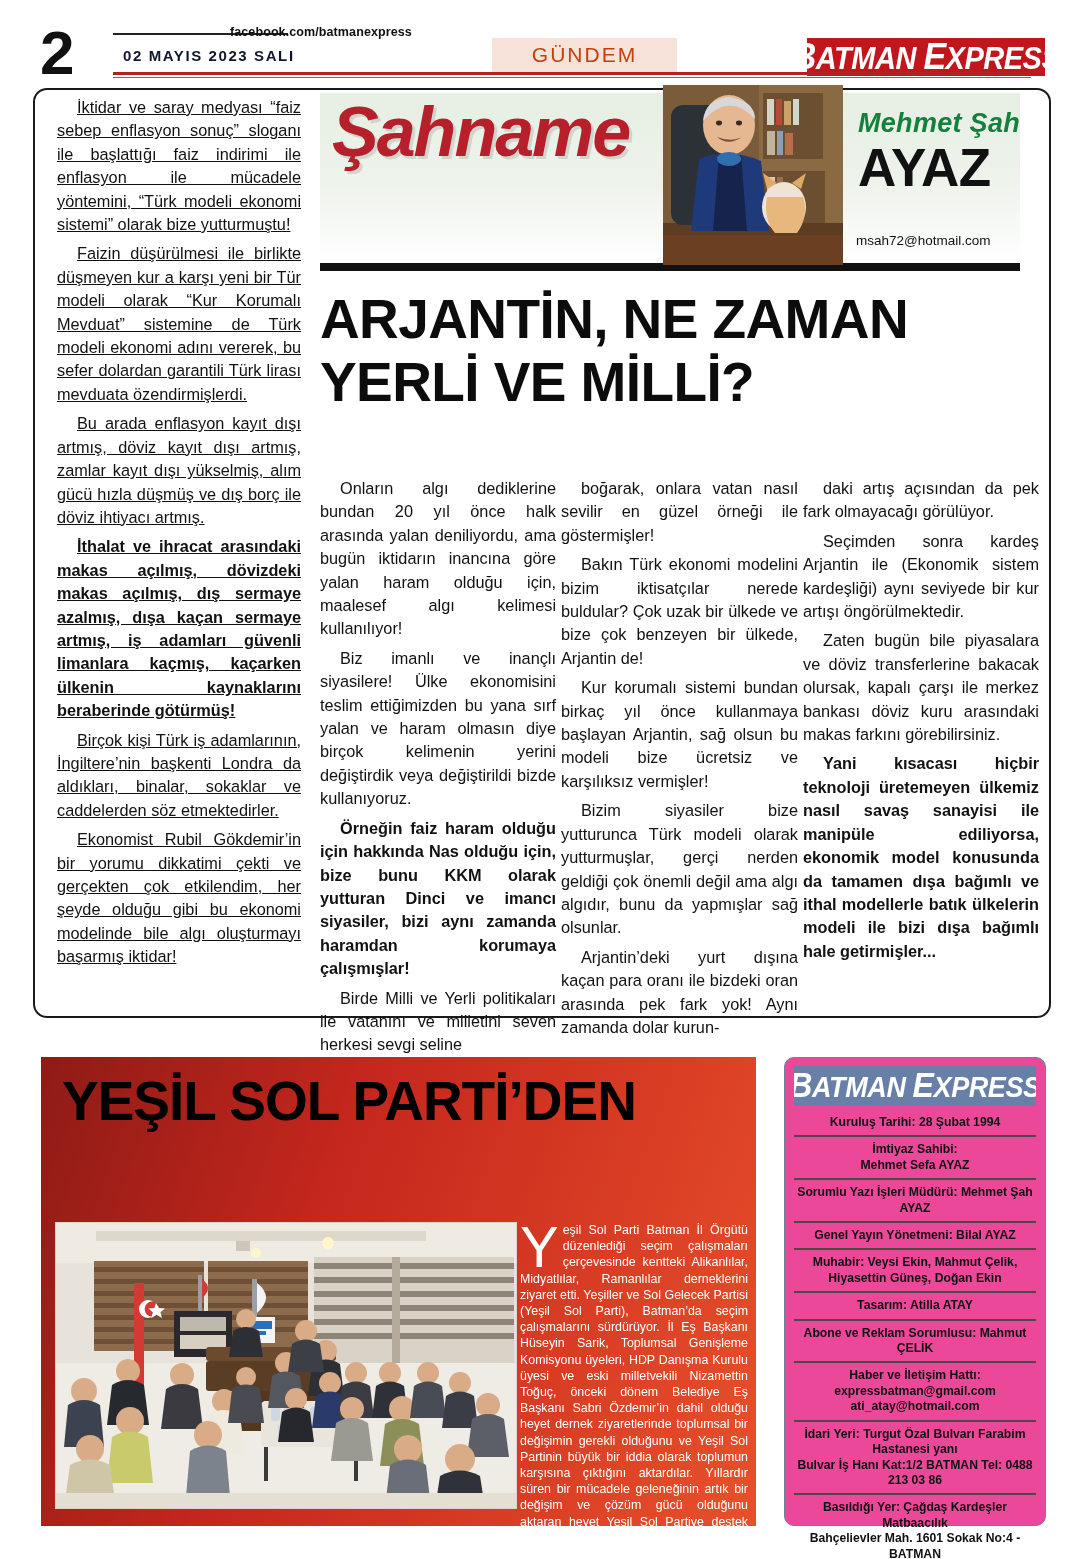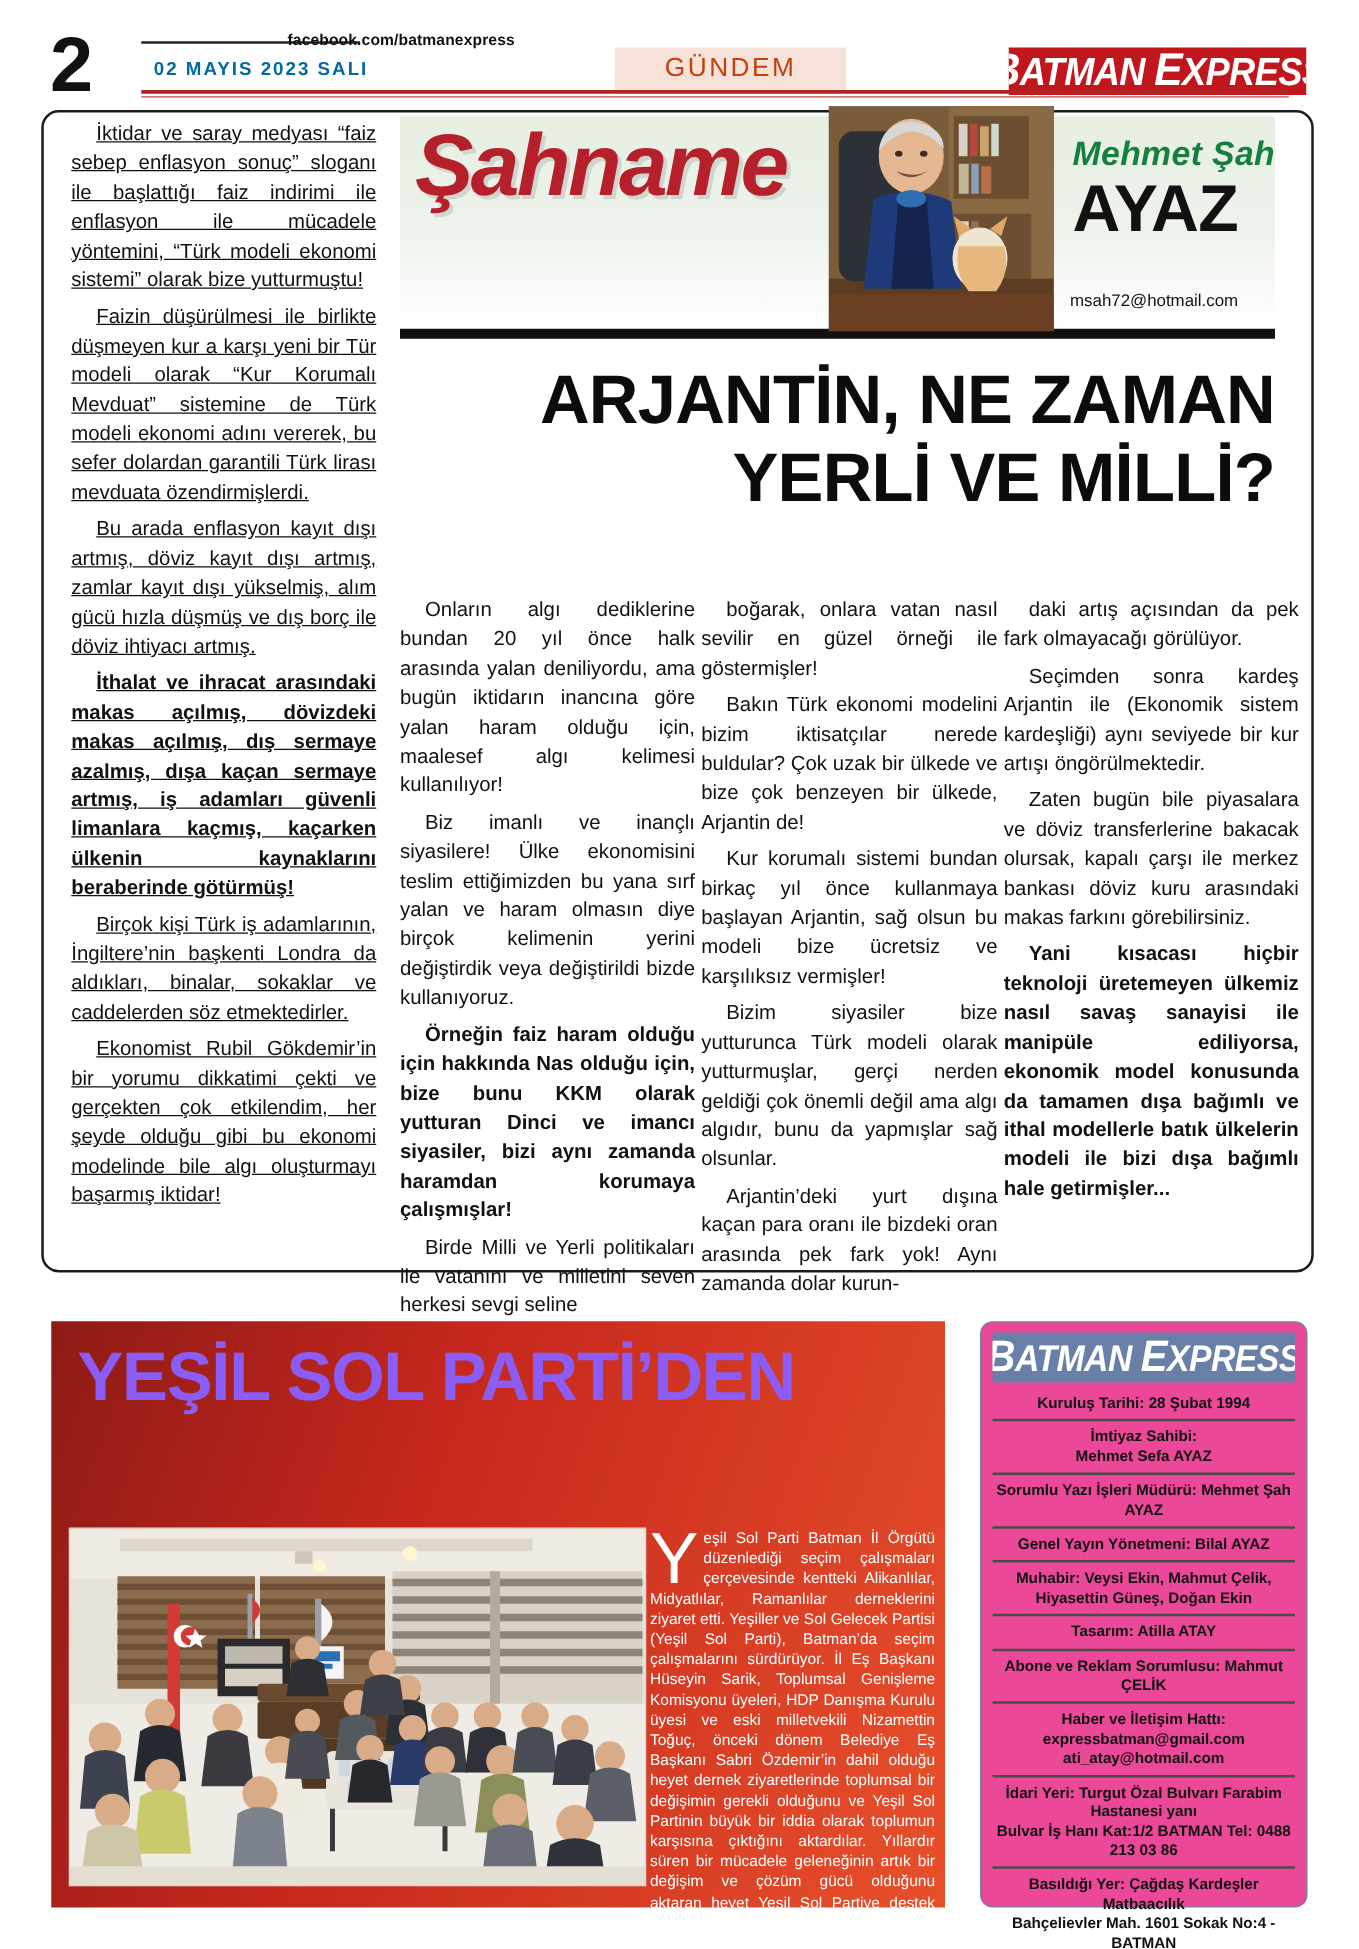--- a/index.html
+++ b/index.html
@@ -3,54 +3,54 @@
 <meta charset="utf-8">
 <style>
   html,body{margin:0;padding:0;background:#fff;}
   body{width:1087px;height:1559px;font-family:"Liberation Sans",sans-serif;color:#111;position:relative;overflow:hidden;}
 
   
   .page-header{position:absolute;left:0;top:0;width:1087px;height:86px;}
   .folio{position:absolute;left:40px;top:24px;font-family:"Liberation Sans",sans-serif;font-weight:bold;font-size:62px;line-height:58px;color:#111;letter-spacing:-2px;}
   .hdr-rule-thin{position:absolute;left:113px;top:33px;width:175px;height:2px;background:#222;}
   .hdr-fb{position:absolute;left:230px;top:25px;font-size:12.5px;font-weight:700;letter-spacing:.1px;color:#111;}
-  .hdr-date{position:absolute;left:123px;top:47px;font-size:15px;font-weight:700;letter-spacing:1.6px;color:#0369a1;}
+  .hdr-date{position:absolute;left:123px;top:47px;font-size:15px;font-weight:700;letter-spacing:1.6px;color:#0f172a;}
   .hdr-rule-red{position:absolute;left:113px;top:72px;width:918px;height:3px;background:#b32222;}
   .hdr-rule-red2{position:absolute;left:113px;top:77px;width:918px;height:1px;background:#c44;}
   .gundem{position:absolute;left:492px;top:38px;width:185px;height:34px;background:#f7e2da;display:flex;align-items:center;justify-content:center;font-size:21px;letter-spacing:2px;color:#c2410c;font-weight:500;}
   .masthead-top{position:absolute;left:807px;top:38px;width:238px;height:38px;background:#c1171c;display:flex;align-items:center;justify-content:center;overflow:hidden;}
   .masthead-top .mw{color:#fff;font-weight:bold;font-style:italic;font-size:29px;letter-spacing:-.5px;line-height:30px;white-space:nowrap;transform:scaleY(1.08);}
   .masthead-top .mw .cap{font-size:34px;}
 
   
   .article-panel{position:absolute;left:33px;top:88px;width:1018px;height:930px;border:2px solid #1a1a1a;border-radius:14px;box-sizing:border-box;}
 
   
   .banner{position:absolute;left:320px;top:93px;width:700px;height:170px;background:linear-gradient(180deg,#e6efe2 0%,#eef3ec 55%,#ffffff 100%);border-bottom:6px solid #111;}
   .banner-title{position:absolute;left:332px;top:95px;font-size:70px;font-weight:bold;font-style:italic;color:#b5202b;letter-spacing:-2px;text-shadow:3px 3px 0 rgba(160,160,160,.35);line-height:74px;}
   .banner-photo{position:absolute;left:663px;top:85px;width:180px;height:180px;overflow:hidden;background:#6b5236;}
   .banner-author-first{position:absolute;left:858px;top:108px;font-size:27px;font-weight:bold;color:#15803d;letter-spacing:.3px;font-style:italic;}
   .banner-author-last{position:absolute;left:858px;top:140px;font-size:53px;font-weight:bold;color:#111;letter-spacing:-.5px;line-height:56px;}
   .banner-mail{position:absolute;left:856px;top:233px;font-size:13.5px;color:#111;text-align:center;}
 
   .headline-rule{position:absolute;left:320px;top:268px;width:700px;height:3px;background:#111;}
-  .headline{position:absolute;left:320px;top:288px;width:700px;text-align:right;font-size:55px;font-weight:bold;line-height:63px;letter-spacing:-.6px;color:#0c0c0c;}
+  .headline{position:absolute;left:320px;top:288px;width:700px;text-align:left;font-size:55px;font-weight:bold;line-height:63px;letter-spacing:-.6px;color:#0c0c0c;}
 
   
   .col{position:absolute;font-size:16.3px;line-height:23.4px;text-align:justify;color:#111;}
   .col p{margin:0 0 6px 0;text-indent:20px;}
   .col p.b{font-weight:bold;}
   .c1{left:57px;top:96px;width:244px;text-decoration:underline;}
   .c2{left:320px;top:477px;width:236px;}
   .c3{left:561px;top:477px;width:237px;}
   .c4{left:803px;top:477px;width:236px;}
 
   
   .bottom-red{position:absolute;left:41px;top:1057px;width:715px;height:469px;background:linear-gradient(110deg,#8e1b16 0%,#c5271d 38%,#e8502a 100%);}
-  .bh{position:absolute;left:62px;top:1070px;width:690px;color:#8b5cf6;font-weight:bold;font-size:55px;line-height:62px;letter-spacing:-1px;}
+  .bh{position:absolute;left:62px;top:1070px;width:690px;color:#000000;font-weight:bold;font-size:55px;line-height:62px;letter-spacing:-1px;}
   .bottom-photo{position:absolute;left:55px;top:1222px;width:460px;height:285px;overflow:hidden;background:#cfc6b8;border:1px solid rgba(255,255,255,.25);}
   .bottom-text{position:absolute;left:520px;top:1222px;width:228px;color:#fff;font-size:12.4px;line-height:16.2px;text-align:justify;}
   .bottom-text p{margin:0;}
   .dropcap{float:left;font-size:58px;line-height:46px;font-weight:normal;padding:2px 4px 0 0;color:#fff;}
 
   
   .imprint{position:absolute;left:784px;top:1057px;width:262px;height:469px;border:1.5px solid #6f7fa0;border-radius:10px;box-sizing:border-box;background:#ec4899;padding:8px 9px;}
   .imp-logo{height:40px;background:#6880a8;display:flex;align-items:center;justify-content:center;overflow:hidden;margin-bottom:4px;}
   .imp-logo span{color:#fff;font-weight:bold;font-style:italic;font-size:27px;letter-spacing:-.4px;white-space:nowrap;line-height:28px;transform:scaleY(1.1);}
   .imp-logo span .cap{font-size:32px;}

